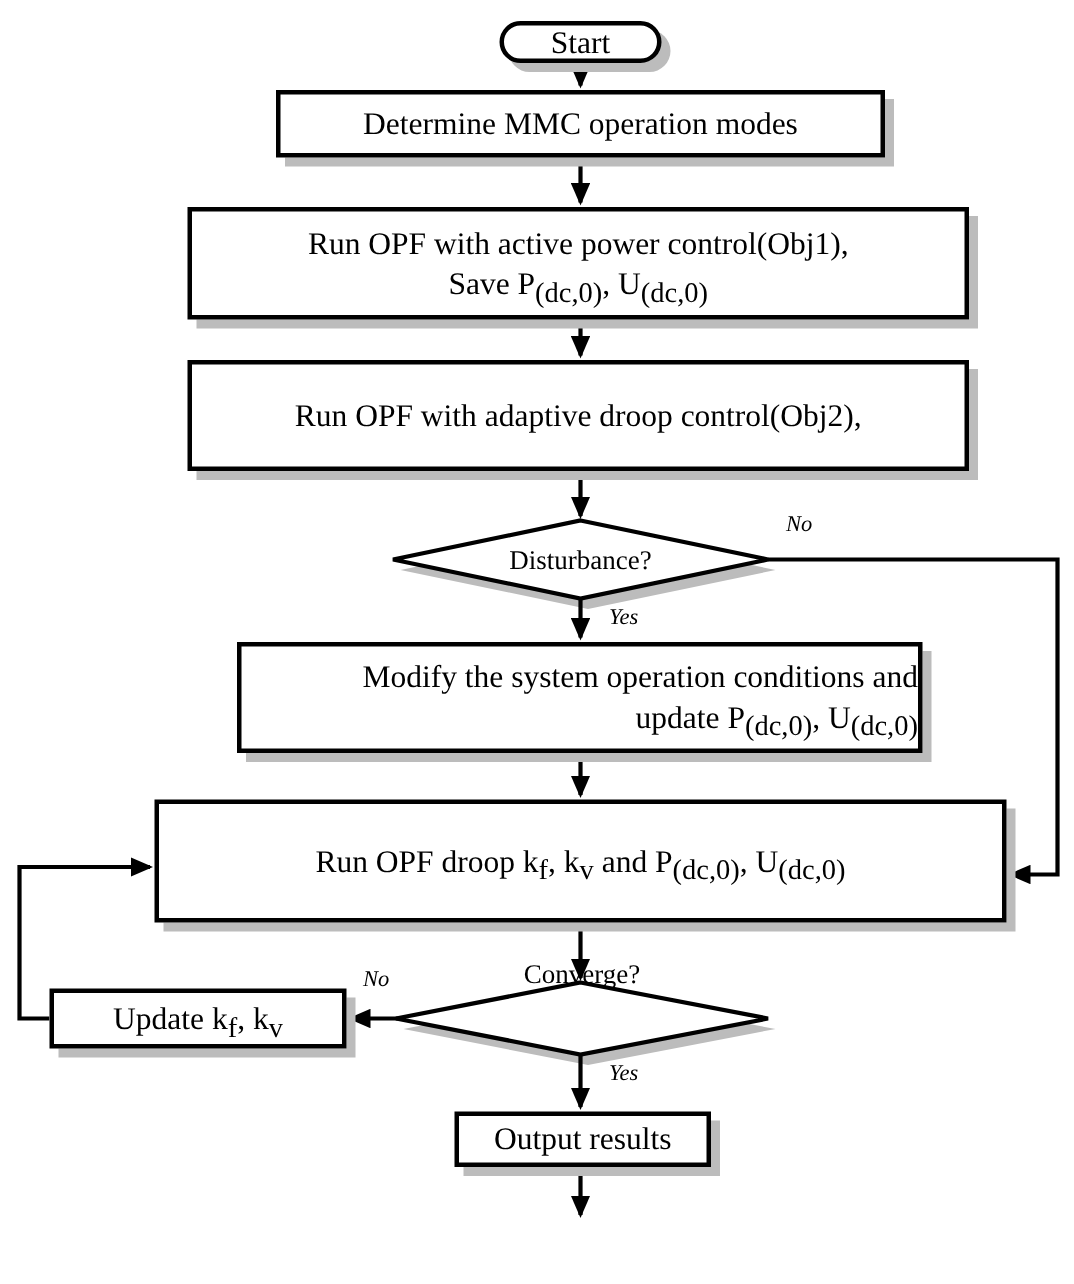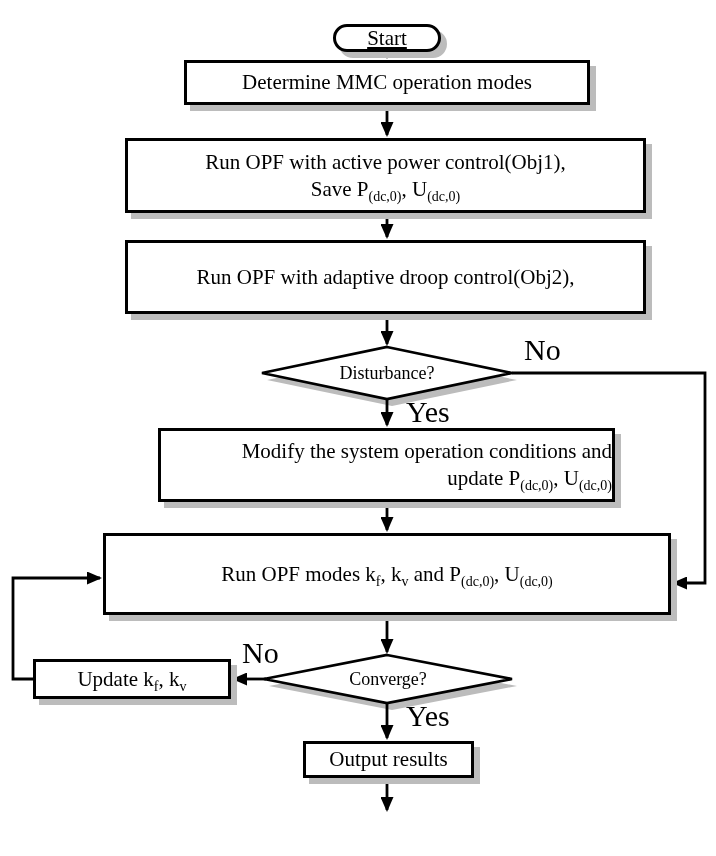--- a/index.html
+++ b/index.html
@@ -26,24 +26,25 @@
   }
   .terminal{border-radius:999px;}
   .dlabel{
     position:absolute;
     display:flex;align-items:center;justify-content:center;
     font-size:18px;line-height:24px;text-align:center;
     white-space:nowrap;
   }
   .elabel{
     position:absolute;
-    font-size:30px;line-height:24px;
+    font-size:15px;line-height:24px;
     white-space:nowrap;
+    font-style:italic;
   }
-  sub{font-size:14px;line-height:0;}
+  sub{font-size:19px;line-height:0;}
   .line{width:100%;}
 </style>
 </head>
 <body>
 
 <div id="stage">
 
   <svg id="connectors" viewBox="0 0 716 856" xmlns="http://www.w3.org/2000/svg">
     <defs>
       <marker id="ah" markerUnits="userSpaceOnUse" markerWidth="15" markerHeight="13" refX="13" refY="6.5" orient="auto">
@@ -64,51 +65,51 @@
     <path d="M387 615 L387 652" stroke="#000" stroke-width="2.8" fill="none" marker-end="url(#ah)"></path>
     <path d="M266 679 L234 679" stroke="#000" stroke-width="2.8" fill="none" marker-end="url(#ah)"></path>
     <path d="M33 679 H13 V578 H100" stroke="#000" stroke-width="2.8" fill="none" marker-end="url(#ah)"></path>
     <path d="M387 703 L387 738" stroke="#000" stroke-width="2.8" fill="none" marker-end="url(#ah)"></path>
     <path d="M387 778 L387 810" stroke="#000" stroke-width="2.8" fill="none" marker-end="url(#ah)"></path>
 
     <polygon points="387,347 512,373 387,399 262,373" fill="#ffffff" stroke="#000" stroke-width="2.8"></polygon>
     <polygon points="387,655 512,679 387,703 264,679" fill="#ffffff" stroke="#000" stroke-width="2.8"></polygon>
   </svg>
 
-  <div class="node terminal" style="left:333px;top:24px;width:108px;height:28px;text-decoration:underline;">Start</div>
+  <div class="node terminal" style="left:333px;top:14px;width:108px;height:28px;">Start</div>
 
   <div class="node" style="left:184px;top:60px;width:406px;height:45px;">
       <div class="line"><span>Determine MMC operation modes</span></div>
     </div>
 
   <div class="node" style="left:125px;top:138px;width:521px;height:75px;">
       <div class="line"><span>Run OPF with active power control(Obj1),</span></div>
       <div class="line"><span>Save P</span><sub>(dc,0)</sub><span>, U</span><sub>(dc,0)</sub></div>
     </div>
 
   <div class="node" style="left:125px;top:240px;width:521px;height:74px;">
       <div class="line"><span>Run OPF with adaptive droop control(Obj2),</span></div>
     </div>
 
   <div class="node" style="left:158px;top:428px;width:457px;height:74px;text-align:right;">
       <div class="line"><span>Modify the system operation conditions and</span></div>
       <div class="line"><span>update  P</span><sub>(dc,0)</sub><span>, U</span><sub>(dc,0)</sub></div>
     </div>
 
   <div class="node" style="left:103px;top:533px;width:568px;height:82px;">
-      <div class="line"><span>Run OPF modes k</span><sub>f</sub><span>, k</span><sub>v</sub><span> and P</span><sub>(dc,0)</sub><span>, U</span><sub>(dc,0)</sub></div>
+      <div class="line"><span>Run OPF droop k</span><sub>f</sub><span>, k</span><sub>v</sub><span> and P</span><sub>(dc,0)</sub><span>, U</span><sub>(dc,0)</sub></div>
     </div>
 
   <div class="node" style="left:33px;top:659px;width:198px;height:40px;">
       <div class="line"><span>Update k</span><sub>f</sub><span>, k</span><sub>v</sub></div>
     </div>
 
   <div class="node" style="left:303px;top:741px;width:171px;height:37px;">Output results</div>
 
   <div class="dlabel" style="left:282px;top:355px;width:210px;height:36px;">Disturbance?</div>
-  <div class="dlabel" style="left:288px;top:661px;width:200px;height:36px;">Converge?</div>
+  <div class="dlabel" style="left:288px;top:631px;width:200px;height:36px;">Converge?</div>
 
   <div class="elabel" style="left:524px;top:338px;">No</div>
   <div class="elabel" style="left:406px;top:400px;">Yes</div>
   <div class="elabel" style="left:242px;top:641px;">No</div>
   <div class="elabel" style="left:406px;top:704px;">Yes</div>
 
 </div>
 
 </body></html>

